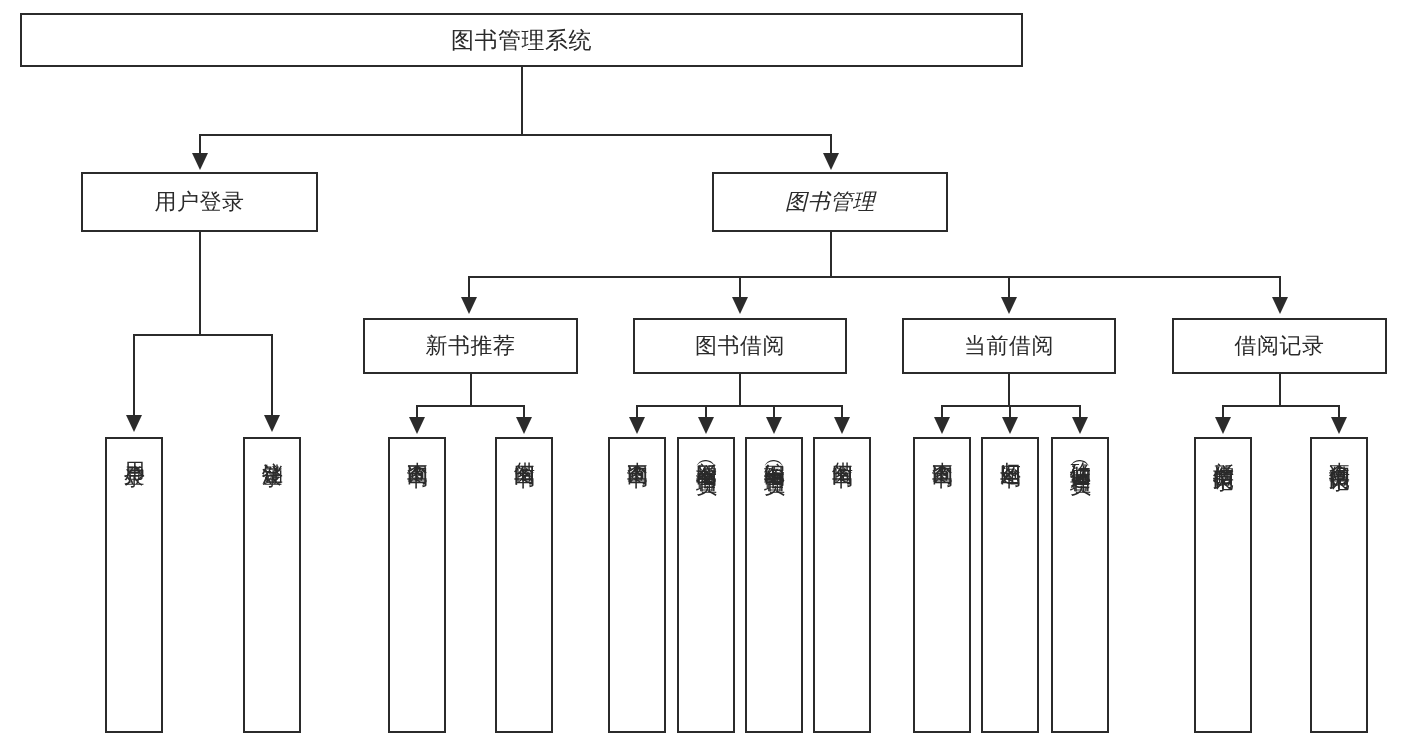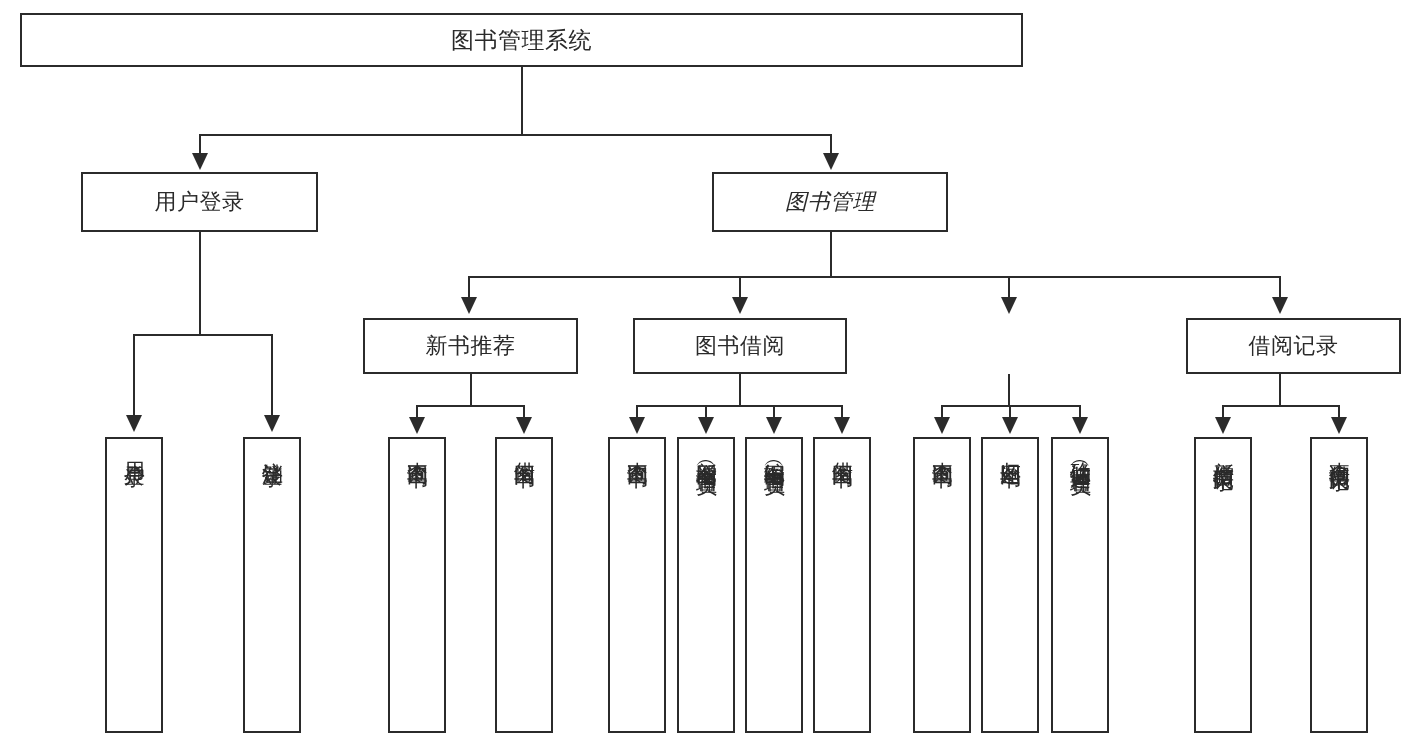--- a/index.html
+++ b/index.html
@@ -132,21 +132,24 @@
 
   <div class="vline" style="left:1279px; top:276px; height:22px;"></div>
   <div class="arrow" style="left:1272px; top:297px;"></div>
 
   <div class="node horiz" style="left:363px; top:318px; width:215px; height:56px;">
     <span class="label">新书推荐</span>
   </div>
   <div class="node horiz" style="left:633px; top:318px; width:214px; height:56px;">
     <span class="label">图书借阅</span>
   </div>
-  <div class="node horiz" style="left:1172px; top:318px; width:215px; height:56px;margin-left:14px;">
+  <div class="node horiz" style="left:902px; top:318px; width:214px; height:56px;">
+    <span class="label">当前借阅</span>
+  </div>
+  <div class="node horiz" style="left:1172px; top:318px; width:215px; height:56px;">
     <span class="label">借阅记录</span>
   </div>
 
   <div class="vline" style="left:470px; top:374px; height:31px;"></div>
   <div class="hline" style="left:416px; top:405px; width:108px;"></div>
   <div class="vline" style="left:416px; top:405px; height:13px;"></div>
   <div class="arrow" style="left:409px; top:417px;"></div>
   <div class="vline" style="left:523px; top:405px; height:13px;"></div>
   <div class="arrow" style="left:516px; top:417px;"></div>
 

